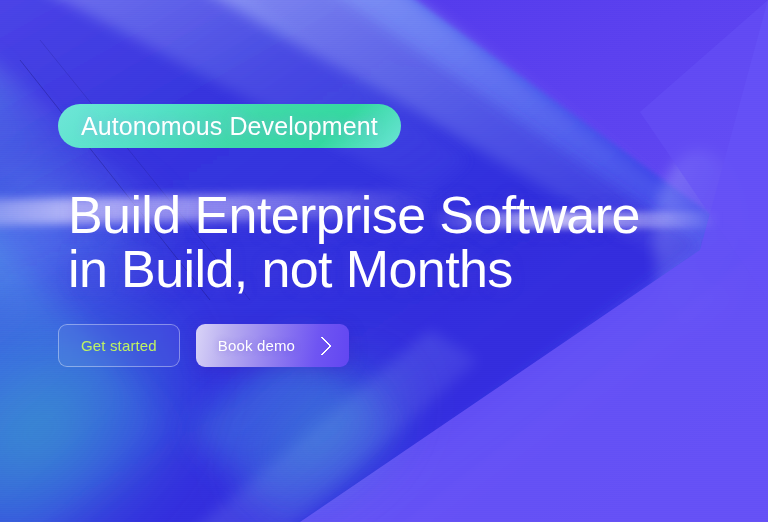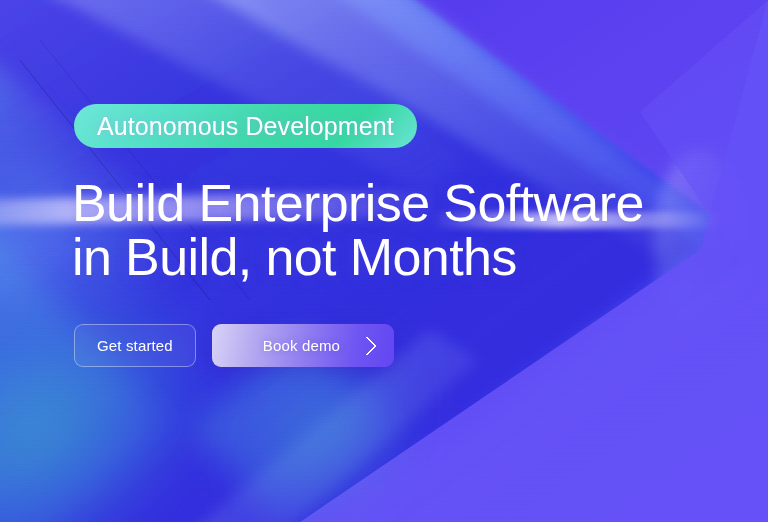--- a/index.html
+++ b/index.html
@@ -68,21 +68,21 @@
     position: absolute; inset: 0;
     opacity: .05;
     background-image:
       repeating-linear-gradient(0deg, rgba(255,255,255,.5) 0 1px, rgba(0,0,0,0) 1px 2px);
     mix-blend-mode: overlay;
   }
 
   
   .content {
     position: absolute;
-    left: 72px;
+    left: 56px;
     top: 0;
     width: 660px;
     height: 100%;
   }
 
   .badge {
     position: absolute;
     left: 2px;
     top: 104px;
     height: 44px;
@@ -99,21 +99,21 @@
     font-size: 25px;
     letter-spacing: .1px;
     white-space: nowrap;
     text-shadow: 0 0 10px rgba(160,150,255,.45);
   }
 
   .headline {
     position: absolute;
     left: 0;
     top: 176px;
-    margin: 0;
+    margin: 12px;
     color: #ffffff;
     font-size: 52px;
     line-height: 54px;
     font-weight: 400;
     letter-spacing: -0.6px;
     white-space: nowrap;
     text-shadow: 0 1px 14px rgba(90,70,220,.35);
   }
   .headline .hl-line { display: block; }
 
@@ -133,34 +133,34 @@
     justify-content: center;
     border-radius: 9px;
     font-size: 15px;
     letter-spacing: .15px;
     cursor: pointer;
     user-select: none;
     white-space: nowrap;
   }
   .btn-ghost {
     padding: 0 22px;
-    color: #ffffff;
+    color: #bef264;
     background: rgba(255,255,255,.06);
     border: 1px solid rgba(255,255,255,.38);
     backdrop-filter: blur(2px);
   }
   .btn-primary {
     padding: 0 20px 0 22px;
     color: #ffffff;
     border: none;
     gap: 18px;
     background: linear-gradient(100deg, #d9d4f7 0%, #b7acf0 22%, #8f7cf0 52%, #6f55f2 78%, #6246f2 100%);
     box-shadow: 0 4px 18px rgba(60,30,180,.28);
   }
-  .btn-primary .btn-label { text-shadow: 0 0 6px rgba(80,50,200,.35); margin-left: 29px; }
+  .btn-primary .btn-label { text-shadow: 0 0 6px rgba(80,50,200,.35); }
   .chev {
     display: inline-block;
     width: 12px; height: 12px;
     border-top: 2.4px solid #ffffff;
     border-right: 2.4px solid #ffffff;
     transform: rotate(45deg);
     margin-left: 2px;
     border-radius: 1px;
   }
 </style>

